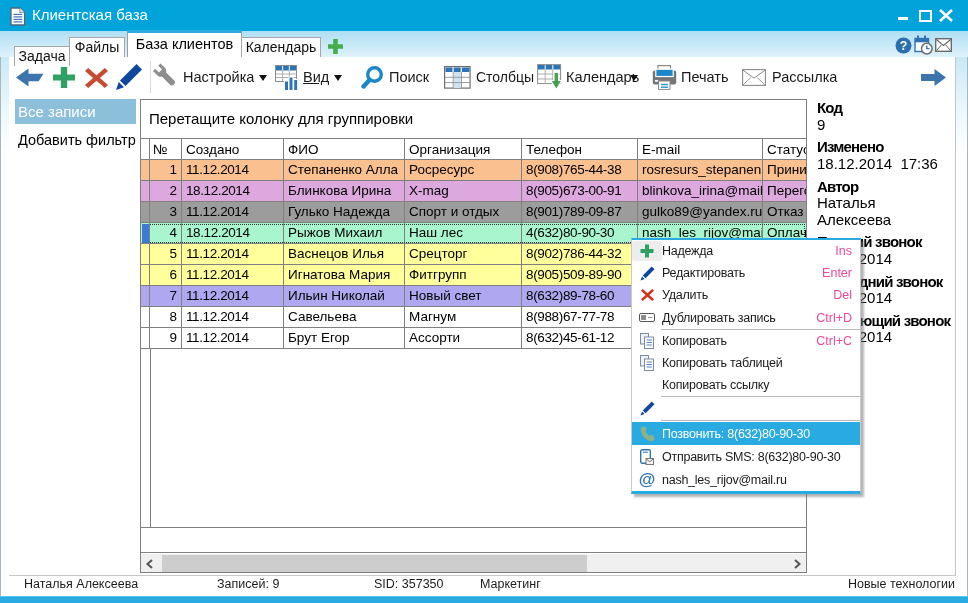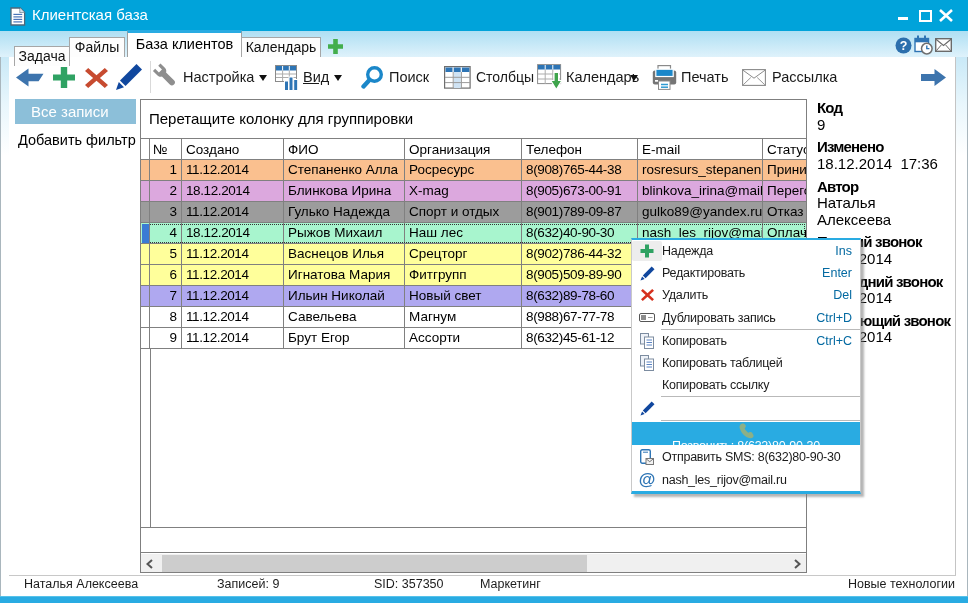--- a/index.html
+++ b/index.html
@@ -29,21 +29,21 @@
   #rightline { left:955px; top:57px; width:1px; height:518px; background:#c4c4c4; }
 
   
   .tool-label { position:absolute; font-size:14.5px; color:#1a1a1a; top:69px; }
   .tb-sep { position:absolute; width:1px; background:#d9d9d9; top:61px; height:32px; }
   .tb-caret { top:75px; width:0; height:0; border-left:4.8px solid transparent;
               border-right:4.8px solid transparent; border-top:6px solid #111; }
 
   
   #allrec { left:15px; top:99px; width:121px; height:25px; background:#8cbfd9;
-            color:#fff; font-size:15px; line-height:25px; padding-left:16px; }
+            color:#fff; font-size:15px; line-height:25px; padding-left:3px; }
   #addfilter { left:18px; top:132px; font-size:14.5px; color:#000; }
 
   
   #grid { left:140px; top:99px; width:667px; height:474px;
           border:1px solid #7f7f7f; background:#fff; font-size:13.5px; color:#000; }
   #dragband { left:8px; top:10px; font-size:15px; color:#000; }
   #gridhead { position:absolute; left:0; top:38px; width:665px; height:22px;
               border-top:1px solid #808080; border-bottom:1px solid #808080;
               display:flex; }
   .hc { border-right:1px solid #808080; height:100%; padding:3px 0 0 4px; overflow:hidden; white-space:nowrap; }
@@ -71,25 +71,25 @@
 
   
   #menu { left:631px; top:238px; width:230px; background:#fff;
           border-top:2.5px solid #29abe2; border-bottom:3px solid #29abe2;
           border-left:1px solid #c9c9c9; border-right:1px solid #c9c9c9;
           box-shadow:3px 3px 2px rgba(120,120,120,.55);
           font-size:12.5px; color:#1a1a1a; }
   .mi { height:22.2px; display:flex; align-items:center; position:relative; }
   .mi .ic { width:30px; min-width:30px; display:flex; justify-content:center; align-items:center; }
   .mi .tx { flex:1; letter-spacing:-0.25px; }
-  .mi .sc { padding-right:8px; color:#0369a1; }
+  .mi .sc { padding-right:8px; color:#ec4899; }
   .msep { height:1px; background:#b9b9b9; }
   .mi.hl { height:23px; margin-top:1.5px; }
   .mi.h23 { height:23px; }
-  .mi.hl { background:#29abe2; color:#fff;flex-direction:column; }
+  .mi.hl { background:#29abe2; color:#fff; }
 
   
   #statsep { left:9px; top:575px; width:947px; height:1px; background:#c8c8c8; }
   .st { position:absolute; top:577px; font-size:12.5px; color:#1c1c1c; }
   #bluebar { left:0px; top:596px; width:968px; height:7px; background:#29abe2; border-top:1px solid #56c2ea; }
 </style></head>
 <body>
 <div id="win">
   <div class="winborder" style="left:0;"></div>
   <div class="winborder" style="left:967px;"></div>
@@ -295,21 +295,21 @@
           <div class="c w-s">Отказ</div>
         </div>
       <div class="row" style="top:123px; background:#a8f5ce;outline:1px dotted #333; outline-offset:-2px;">
           <div class="c cm w-m" style="background:#a8f5ce;">
             <div style="position:absolute;left:1px;top:1px;width:7px;height:19px;background:#3b7bd4;"></div>
           </div>
           <div class="c cnum w-n">4</div>
           <div class="c dt w-cr">18.12.2014</div>
           <div class="c w-f">Рыжов Михаил</div>
           <div class="c w-o">Наш лес</div>
-          <div class="c ph w-t">8(632)40-90-30</div>
+          <div class="c ph w-t">4(632)80-90-30</div>
           <div class="c w-e">nash_les_rijov@mail.ru</div>
           <div class="c w-s">Оплачен</div>
         </div>
       <div class="row" style="top:144px; background:#ffff9b;">
           <div class="c cm w-m" style="background:#ffff9b;"></div>
           <div class="c cnum w-n">5</div>
           <div class="c dt w-cr">11.12.2014</div>
           <div class="c w-f">Васнецов Илья</div>
           <div class="c w-o">Срецторг</div>
           <div class="c ph w-t">8(902)786-44-32</div>

